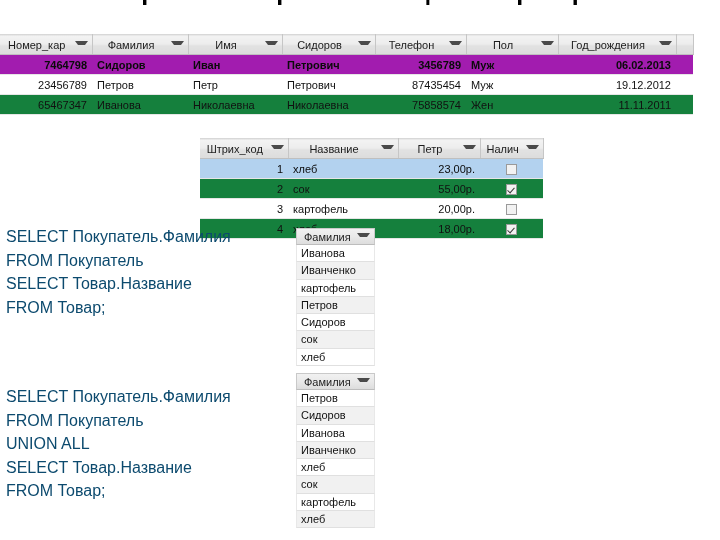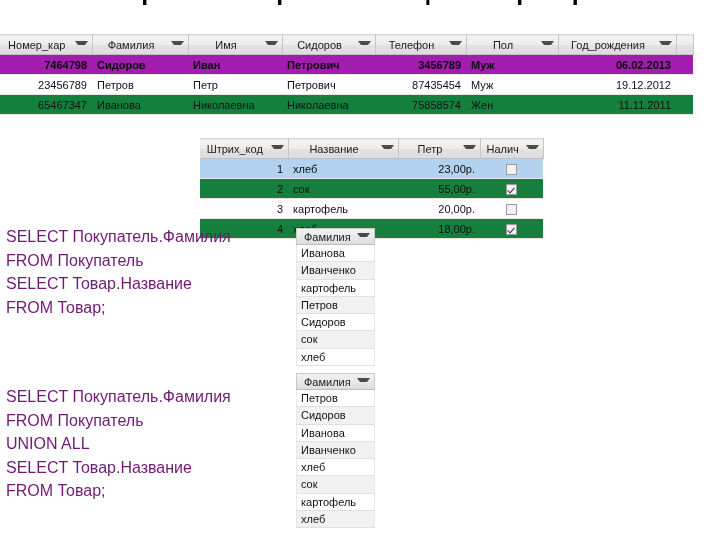--- a/index.html
+++ b/index.html
@@ -131,21 +131,21 @@
     border-width: 0 1.6px 1.6px 0;
     transform: rotate(42deg);
   }
 
   
   .sql-block {
     position: absolute;
     font-family: "Liberation Sans", "DejaVu Sans", sans-serif;
     font-size: 16px;
     line-height: 23.5px;
-    color: #701a75;
+    color: #0c4a6e;
     white-space: pre;
   }
   #sql-union     { left: 6px; top: 225px; }
   #sql-union-all { left: 6px; top: 385px; }
   .sql-line { display: block; }
 
   
   .result-list {
     position: absolute;
     width: 79px;

